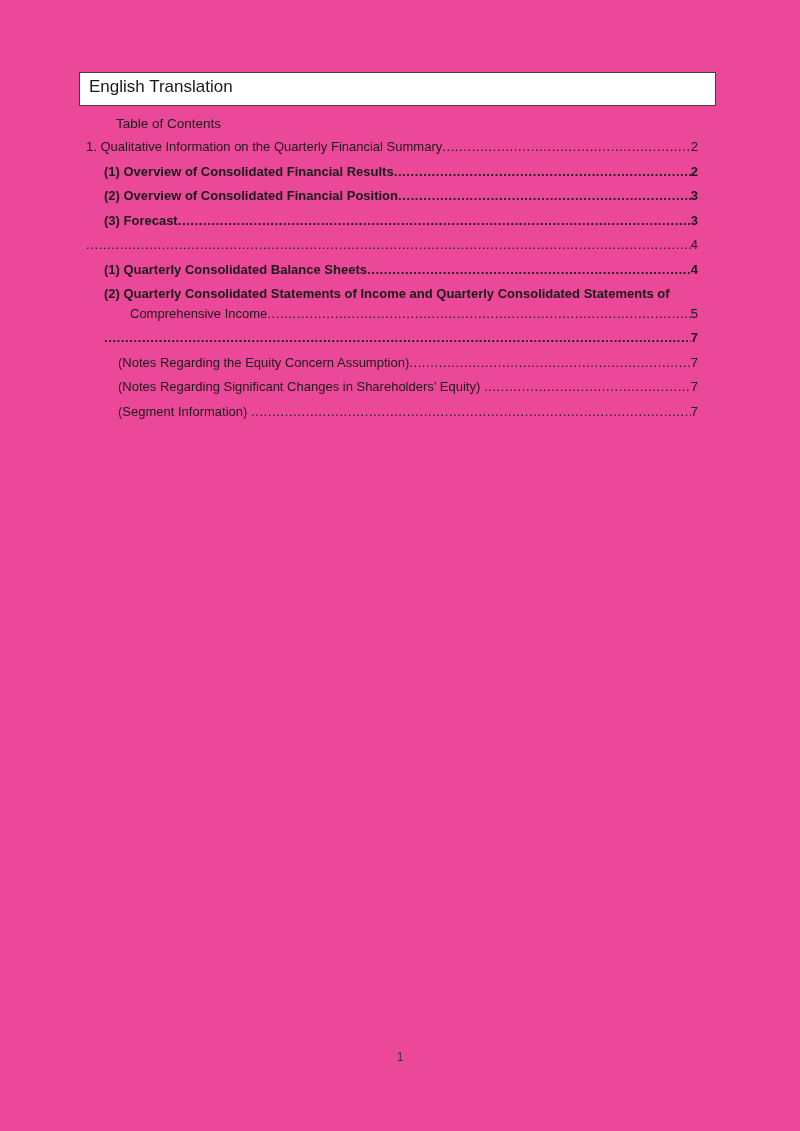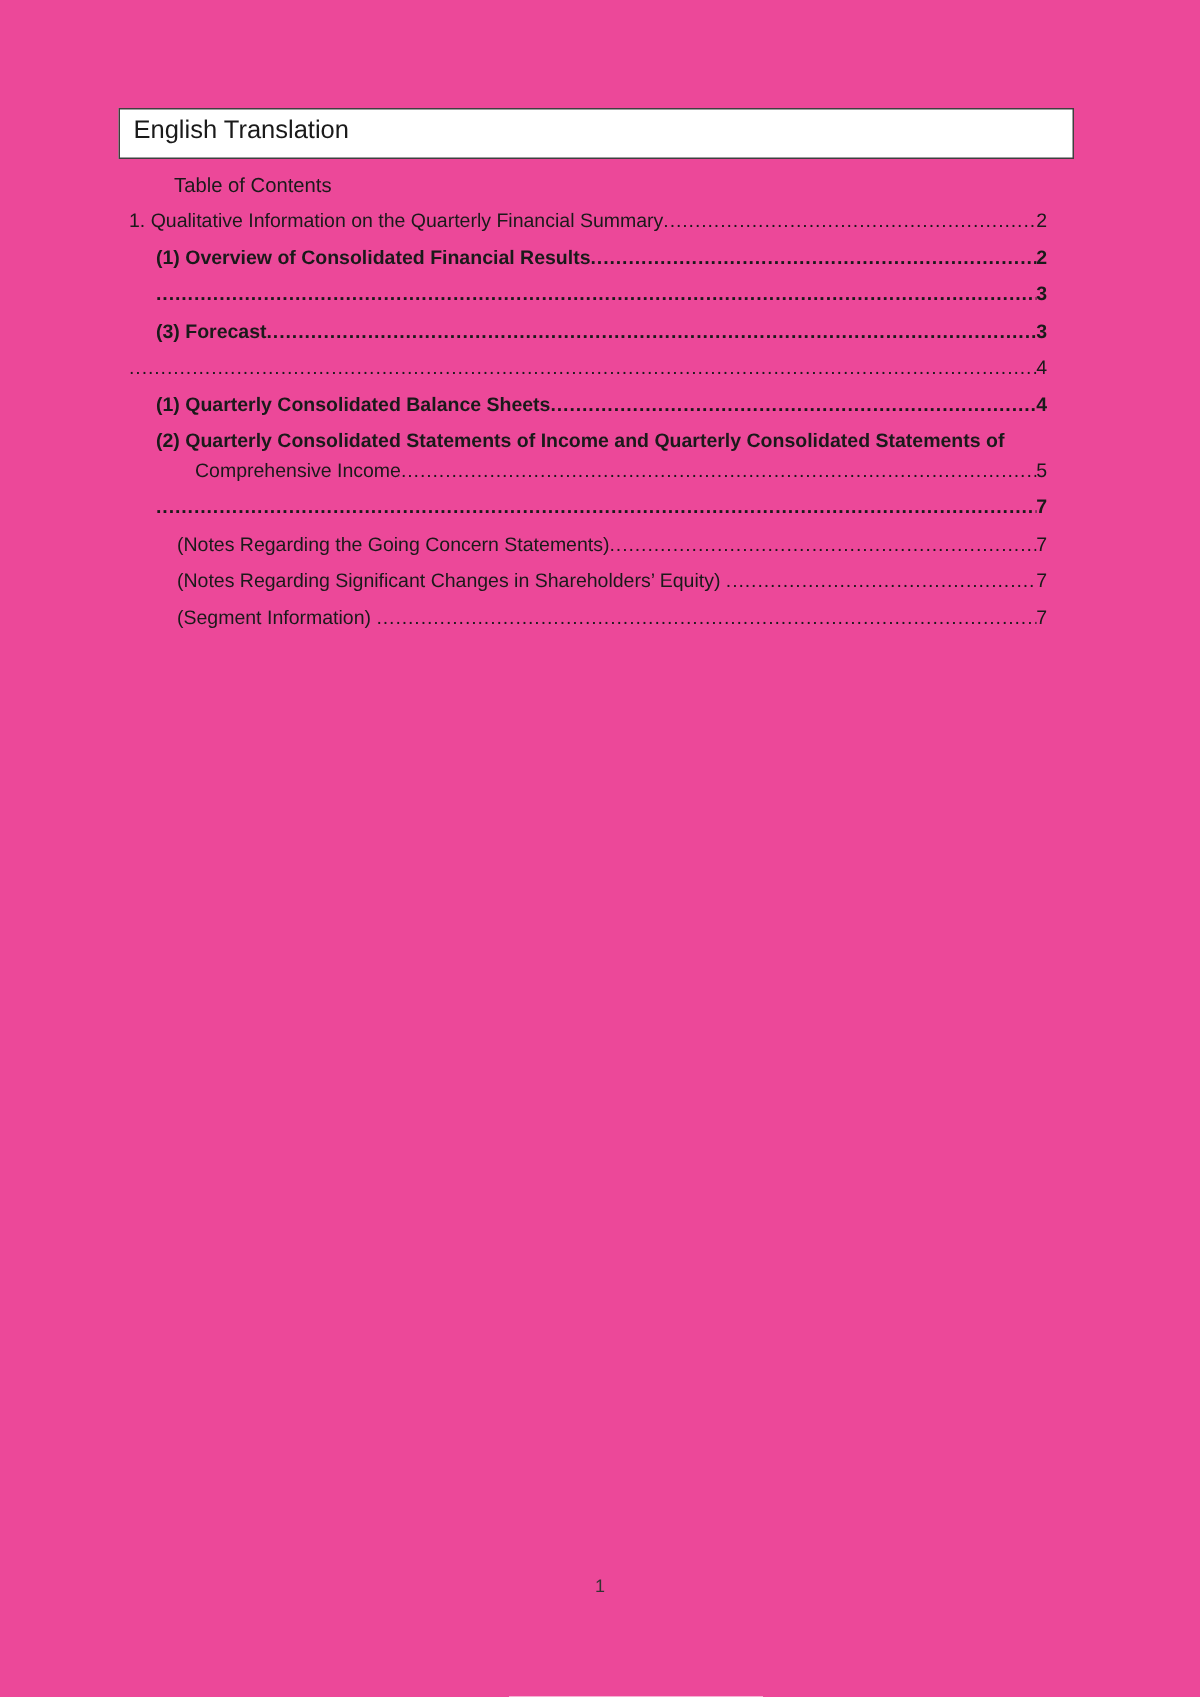--- a/index.html
+++ b/index.html
@@ -110,20 +110,21 @@
         <span class="toc-text">1. Qualitative Information on the Quarterly Financial Summary</span>
         <span class="toc-dots">................................................................................................................................................................................................................................................</span>
         <span class="toc-page">2</span>
       </div>
       <div class="toc-row l2">
         <span class="toc-text">(1) Overview of Consolidated Financial Results</span>
         <span class="toc-dots">................................................................................................................................................................................................................................................</span>
         <span class="toc-page">2</span>
       </div>
       <div class="toc-row l2">
+        <span class="toc-text">(2) Overview of Consolidated Financial Position</span>
         <span class="toc-dots">................................................................................................................................................................................................................................................</span>
         <span class="toc-page">3</span>
       </div>
       <div class="toc-row l2">
         <span class="toc-text">(3) Forecast</span>
         <span class="toc-dots">................................................................................................................................................................................................................................................</span>
         <span class="toc-page">3</span>
       </div>
       <div class="toc-row l1">
         <span class="toc-dots">................................................................................................................................................................................................................................................</span>
@@ -142,21 +143,21 @@
       <div class="toc-row cont">
         <span class="toc-text">Comprehensive Income</span>
         <span class="toc-dots">................................................................................................................................................................................................................................................</span>
         <span class="toc-page">5</span>
       </div>
       <div class="toc-row l2">
         <span class="toc-dots">................................................................................................................................................................................................................................................</span>
         <span class="toc-page">7</span>
       </div>
       <div class="toc-row l3">
-        <span class="toc-text">(Notes Regarding the Going Concern Statements)</span>
+        <span class="toc-text">(Notes Regarding the Equity Concern Assumption)</span>
         <span class="toc-dots">................................................................................................................................................................................................................................................</span>
         <span class="toc-page">7</span>
       </div>
       <div class="toc-row l3">
         <span class="toc-text">(Notes Regarding Significant Changes in Shareholders’ Equity) </span>
         <span class="toc-dots">................................................................................................................................................................................................................................................</span>
         <span class="toc-page">7</span>
       </div>
       <div class="toc-row l3">
         <span class="toc-text">(Segment Information) </span>

